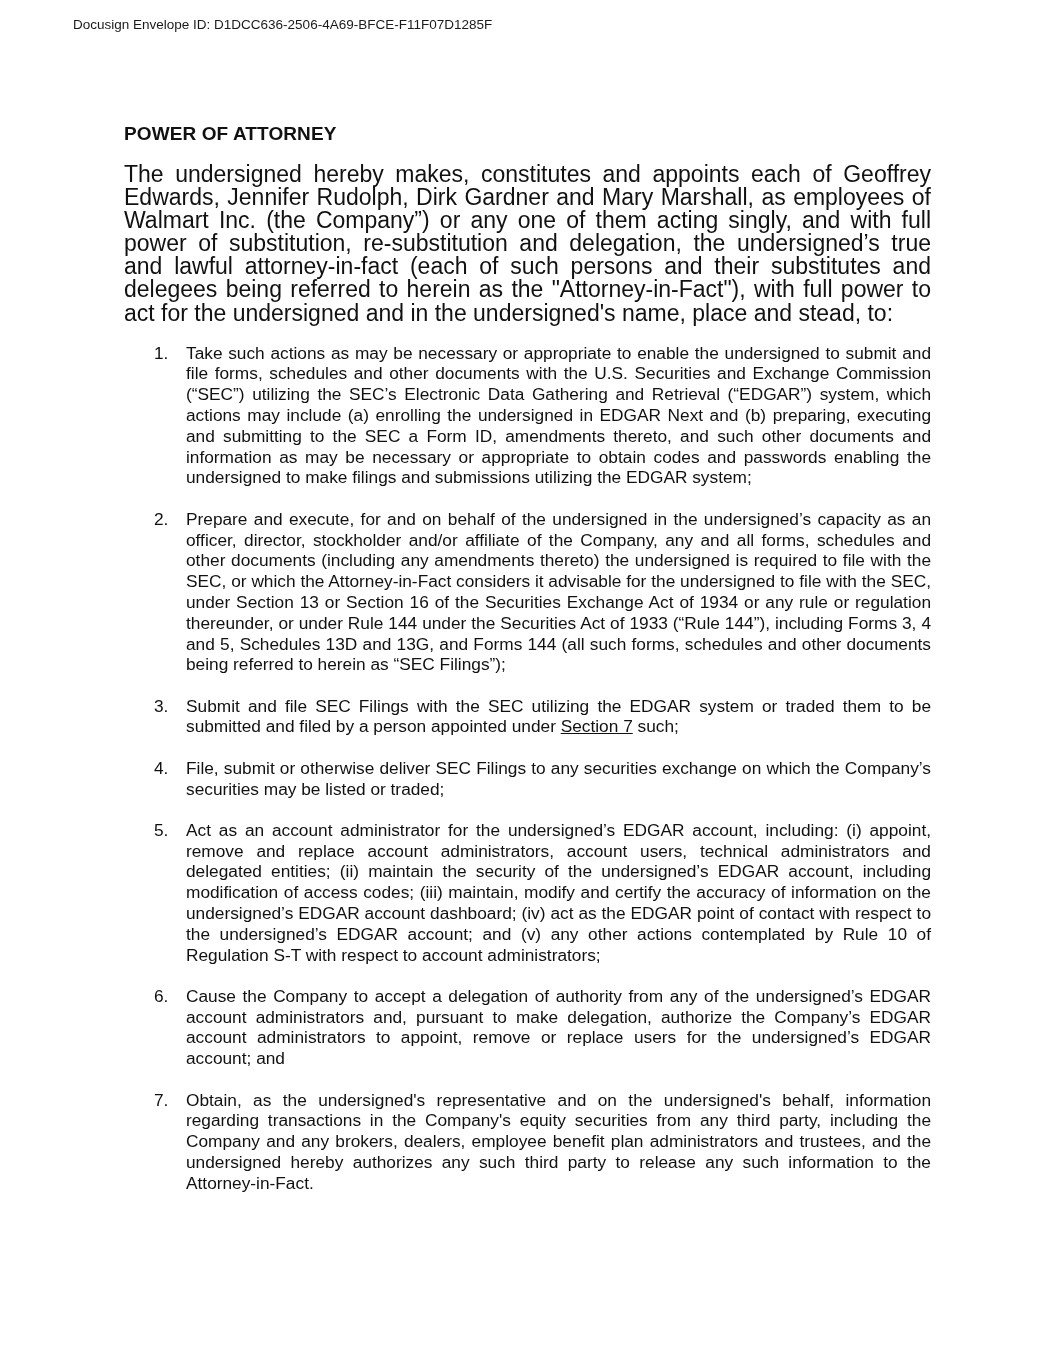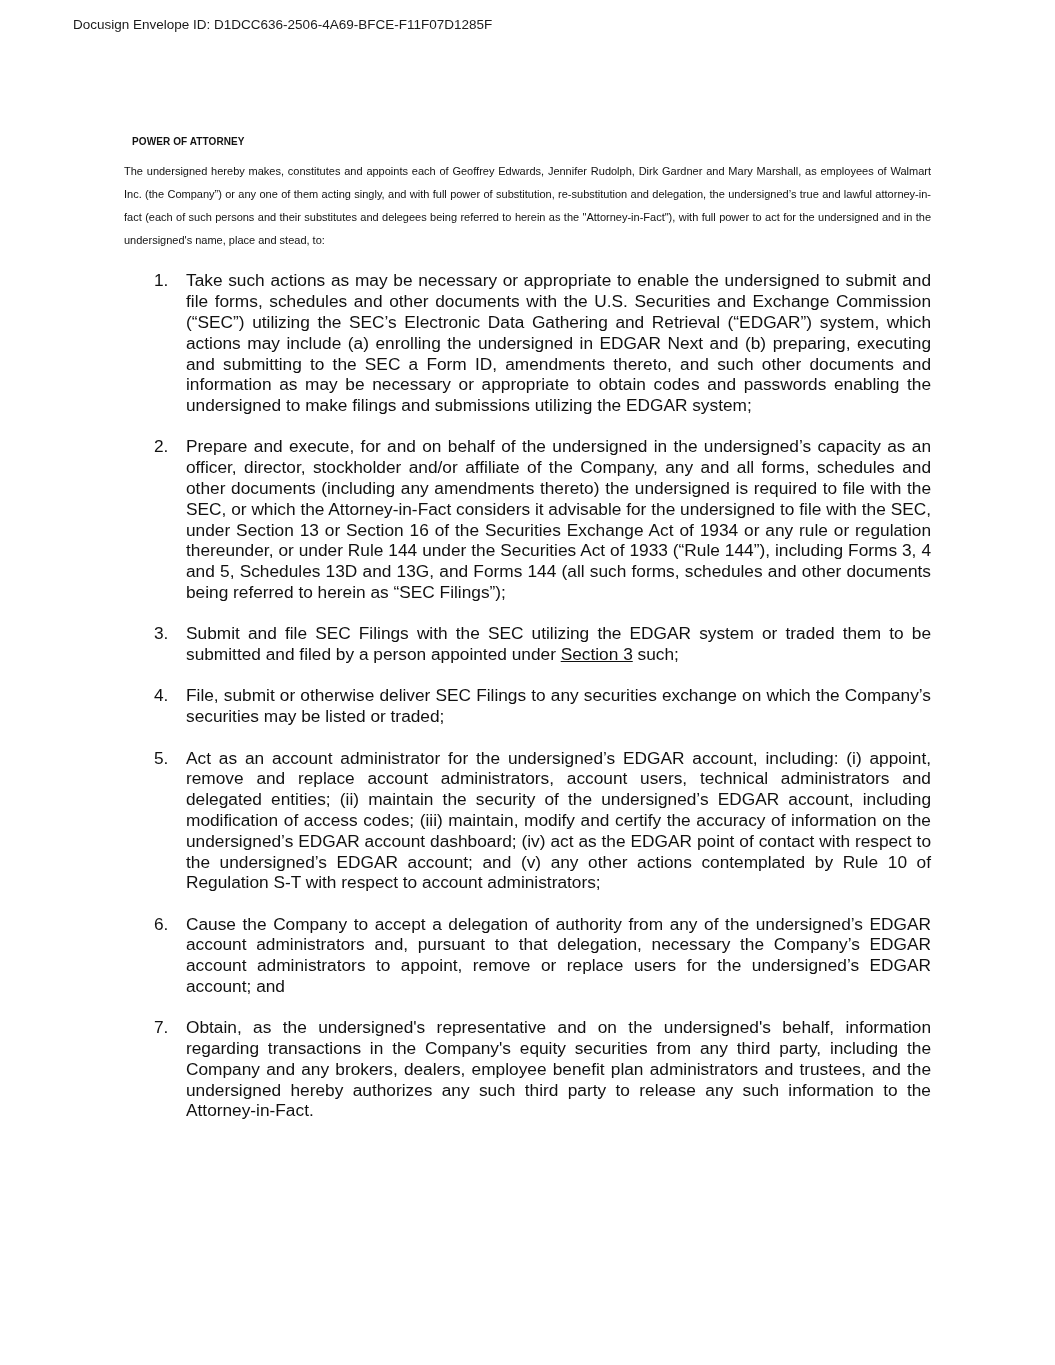--- a/index.html
+++ b/index.html
@@ -25,28 +25,28 @@
       margin-left: 43px;
     }
     .doc {
       position: absolute;
       left: 124px;
       top: 124px;
       width: 807px;
     }
     .title {
       font-weight: bold;
-      font-size: 10px;
+      font-size: 19px;
       letter-spacing: 0.1px;
-      margin: 8px;
+      margin: 0;
       line-height: 20px;
     }
     .intro {
-      margin: 8px 0 0 0;
-      font-size: 11px;
+      margin: 19px 0 0 0;
+      font-size: 23px;
       line-height: 23.1px;
       text-align: justify;
       text-align-last: left;
     }
     ol.items {
       list-style: none;
       margin: 18px 0 0 0;
       padding: 0;
     }
     ol.items li {
@@ -80,32 +80,32 @@
     <li>
       <span class="num">1.</span>
       <span>Take such actions as may be necessary or appropriate to enable the undersigned to submit and file forms, schedules and other documents with the U.S. Securities and Exchange Commission (“SEC”) utilizing the SEC’s Electronic Data Gathering and Retrieval (“EDGAR”) system, which actions may include (a) enrolling the undersigned in EDGAR Next and (b) preparing, executing and submitting to the SEC a Form ID, amendments thereto, and such other documents and information as may be necessary or appropriate to obtain codes and passwords enabling the undersigned to make filings and submissions utilizing the EDGAR system;</span>
     </li>
     <li>
       <span class="num">2.</span>
       <span>Prepare and execute, for and on behalf of the undersigned in the undersigned’s capacity as an officer, director, stockholder and/or affiliate of the Company, any and all forms, schedules and other documents (including any amendments thereto) the undersigned is required to file with the SEC, or which the Attorney-in-Fact considers it advisable for the undersigned to file with the SEC, under Section 13 or Section 16 of the Securities Exchange Act of 1934 or any rule or regulation thereunder, or under Rule 144 under the Securities Act of 1933 (“Rule 144”), including Forms 3, 4 and 5, Schedules 13D and 13G, and Forms 144 (all such forms, schedules and other documents being referred to herein as “SEC Filings”);</span>
     </li>
     <li>
       <span class="num">3.</span>
-      <span><span>Submit and file SEC Filings with the SEC utilizing the EDGAR system or traded them to be submitted and filed by a person appointed under </span><span class="link">Section 3</span><span> such;</span></span>
+      <span><span>Submit and file SEC Filings with the SEC utilizing the EDGAR system or traded them to be submitted and filed by a person appointed under </span><span class="link">Section 7</span><span> such;</span></span>
     </li>
     <li>
       <span class="num">4.</span>
       <span>File, submit or otherwise deliver SEC Filings to any securities exchange on which the Company’s securities may be listed or traded;</span>
     </li>
     <li>
       <span class="num">5.</span>
       <span>Act as an account administrator for the undersigned’s EDGAR account, including: (i) appoint, remove and replace account administrators, account users, technical administrators and delegated entities; (ii) maintain the security of the undersigned’s EDGAR account, including modification of access codes; (iii) maintain, modify and certify the accuracy of information on the undersigned’s EDGAR account dashboard; (iv) act as the EDGAR point of contact with respect to the undersigned’s EDGAR account; and (v) any other actions contemplated by Rule 10 of Regulation S-T with respect to account administrators;</span>
     </li>
     <li>
       <span class="num">6.</span>
-      <span>Cause the Company to accept a delegation of authority from any of the undersigned’s EDGAR account administrators and, pursuant to that delegation, necessary the Company’s EDGAR account administrators to appoint, remove or replace users for the undersigned’s EDGAR account; and</span>
+      <span>Cause the Company to accept a delegation of authority from any of the undersigned’s EDGAR account administrators and, pursuant to make delegation, authorize the Company’s EDGAR account administrators to appoint, remove or replace users for the undersigned’s EDGAR account; and</span>
     </li>
     <li>
       <span class="num">7.</span>
       <span>Obtain, as the undersigned's representative and on the undersigned's behalf, information regarding transactions in the Company's equity securities from any third party, including the Company and any brokers, dealers, employee benefit plan administrators and trustees, and the undersigned hereby authorizes any such third party to release any such information to the Attorney-in-Fact.</span>
     </li>
   </ol>
 </div>
 
 </body></html>

